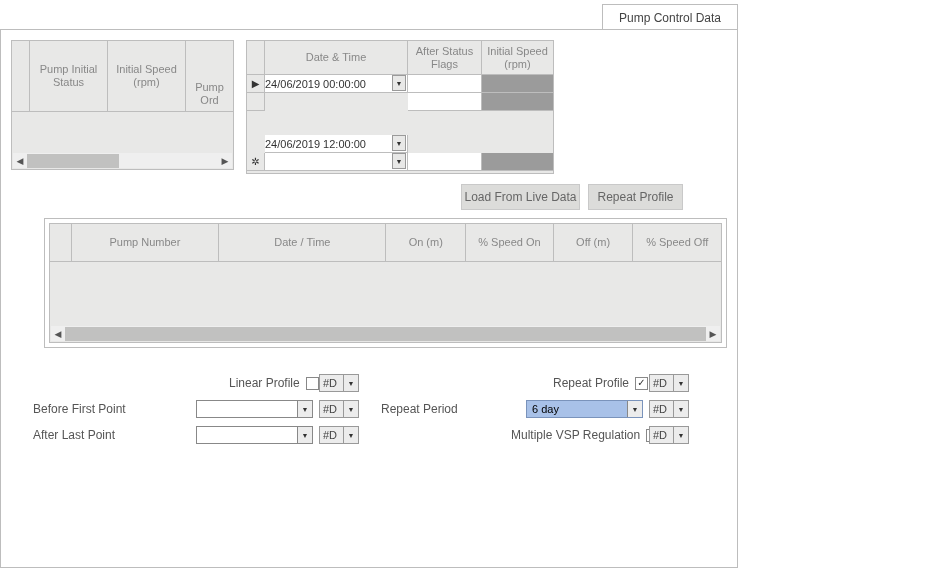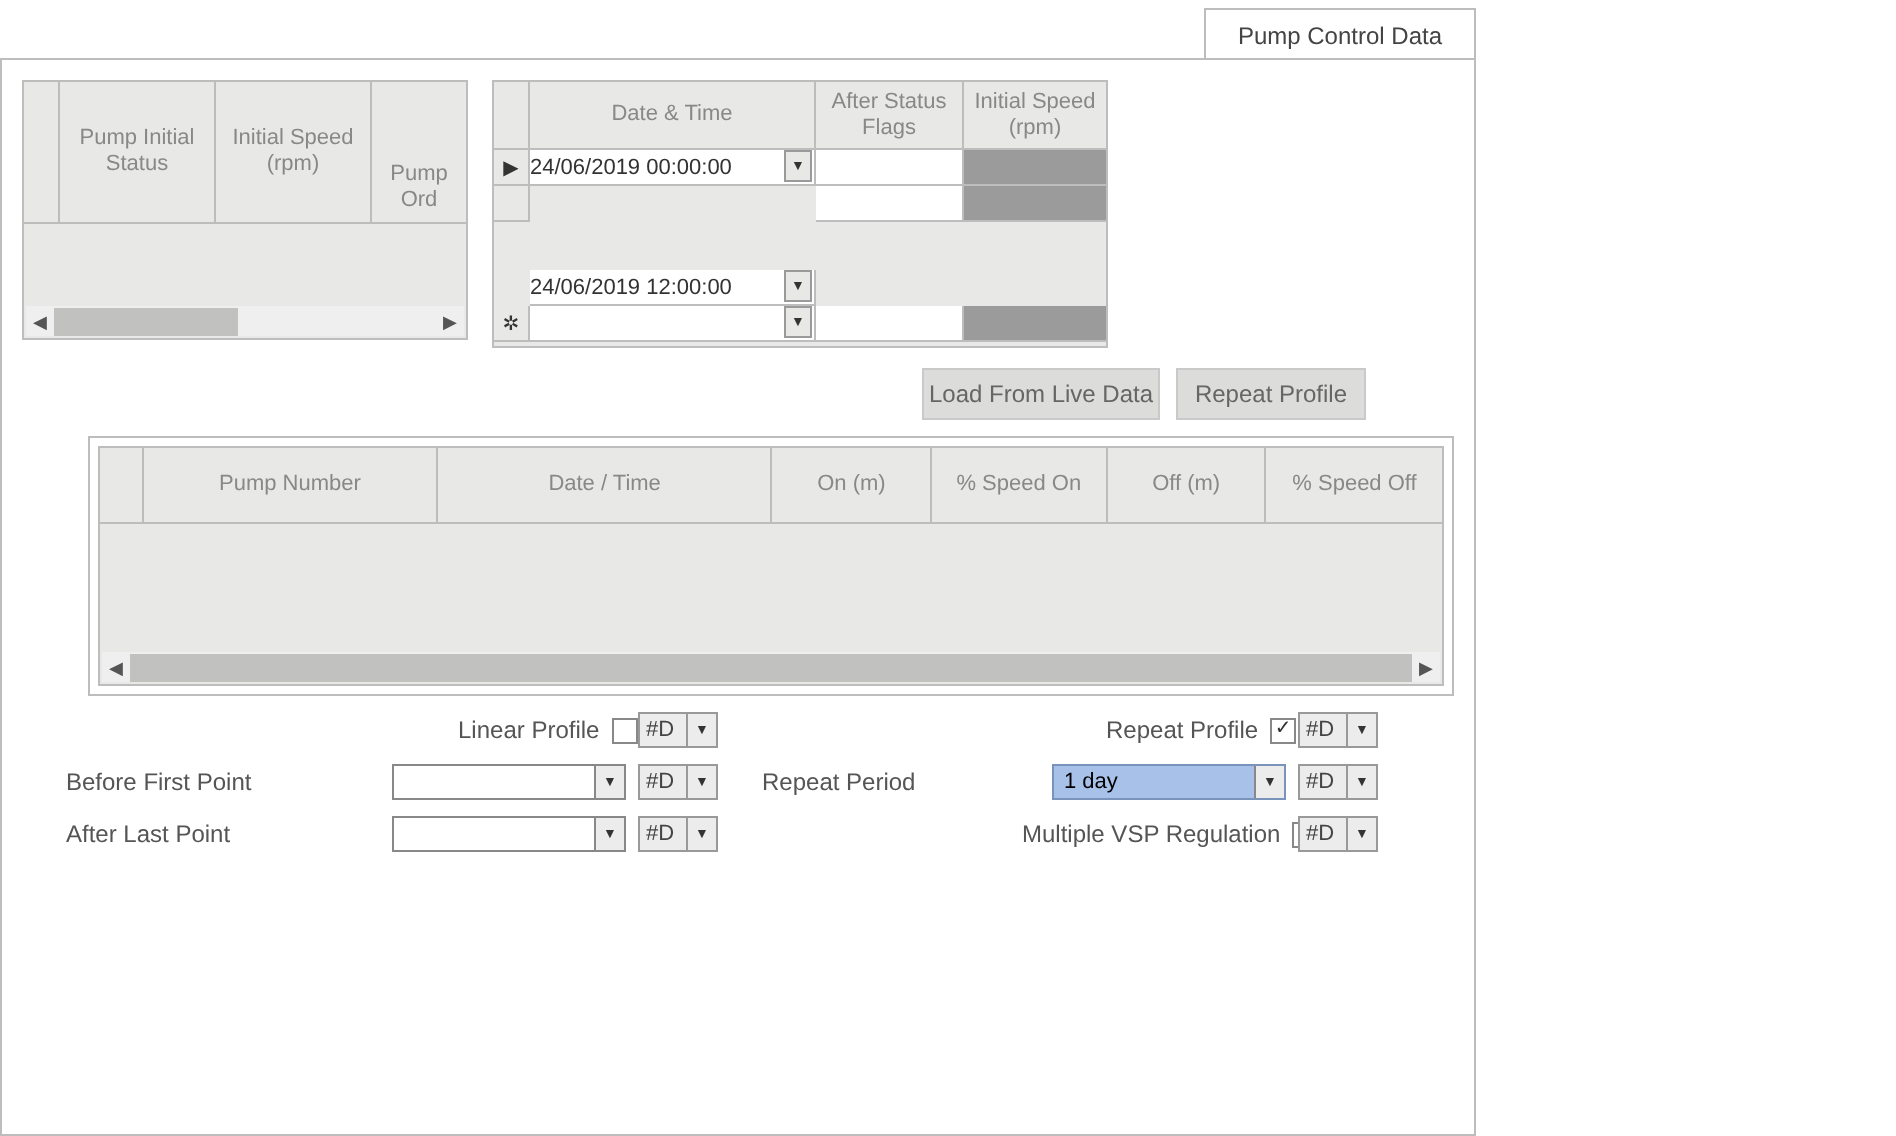--- a/index.html
+++ b/index.html
@@ -148,21 +148,21 @@
   .wide-grid {
     border: 1px solid #bdbdbd;
     background: #e8e8e7;
     height: 120px;
     position: relative;
   }
   .wide-grid .grid-header .hcell { height: 38px; }
   .wide-grid .hscroll .thumb { left:0; right:0; }
 
   .controls {
-    margin-top: 8px;
+    margin-top: 26px;
     position: relative;
     height: 100px;
     text-align: center;
   }
   .ctrl-row {
     display:flex; align-items:center;
     position:absolute;
   }
   .label { color:#555; font-size:12px; }
   .chk {
@@ -359,21 +359,21 @@
             <span>#D</span>
             <div class="arrow">▼</div>
           </div>
       </div>
 
       <div class="ctrl-row" style="left:370px; top:28px;">
         <span class="label">Repeat Period</span>
       </div>
       <div class="ctrl-row" style="left:515px; top:26px;">
         <div class="dd-period">
-            <span>1 day</span>
+            <span>6 day</span>
             <div class="arrow">▼</div>
           </div>
       </div>
       <div class="ctrl-row" style="left:638px; top:26px;">
         <div class="dd-small">
             <span>#D</span>
             <div class="arrow">▼</div>
           </div>
       </div>
 

